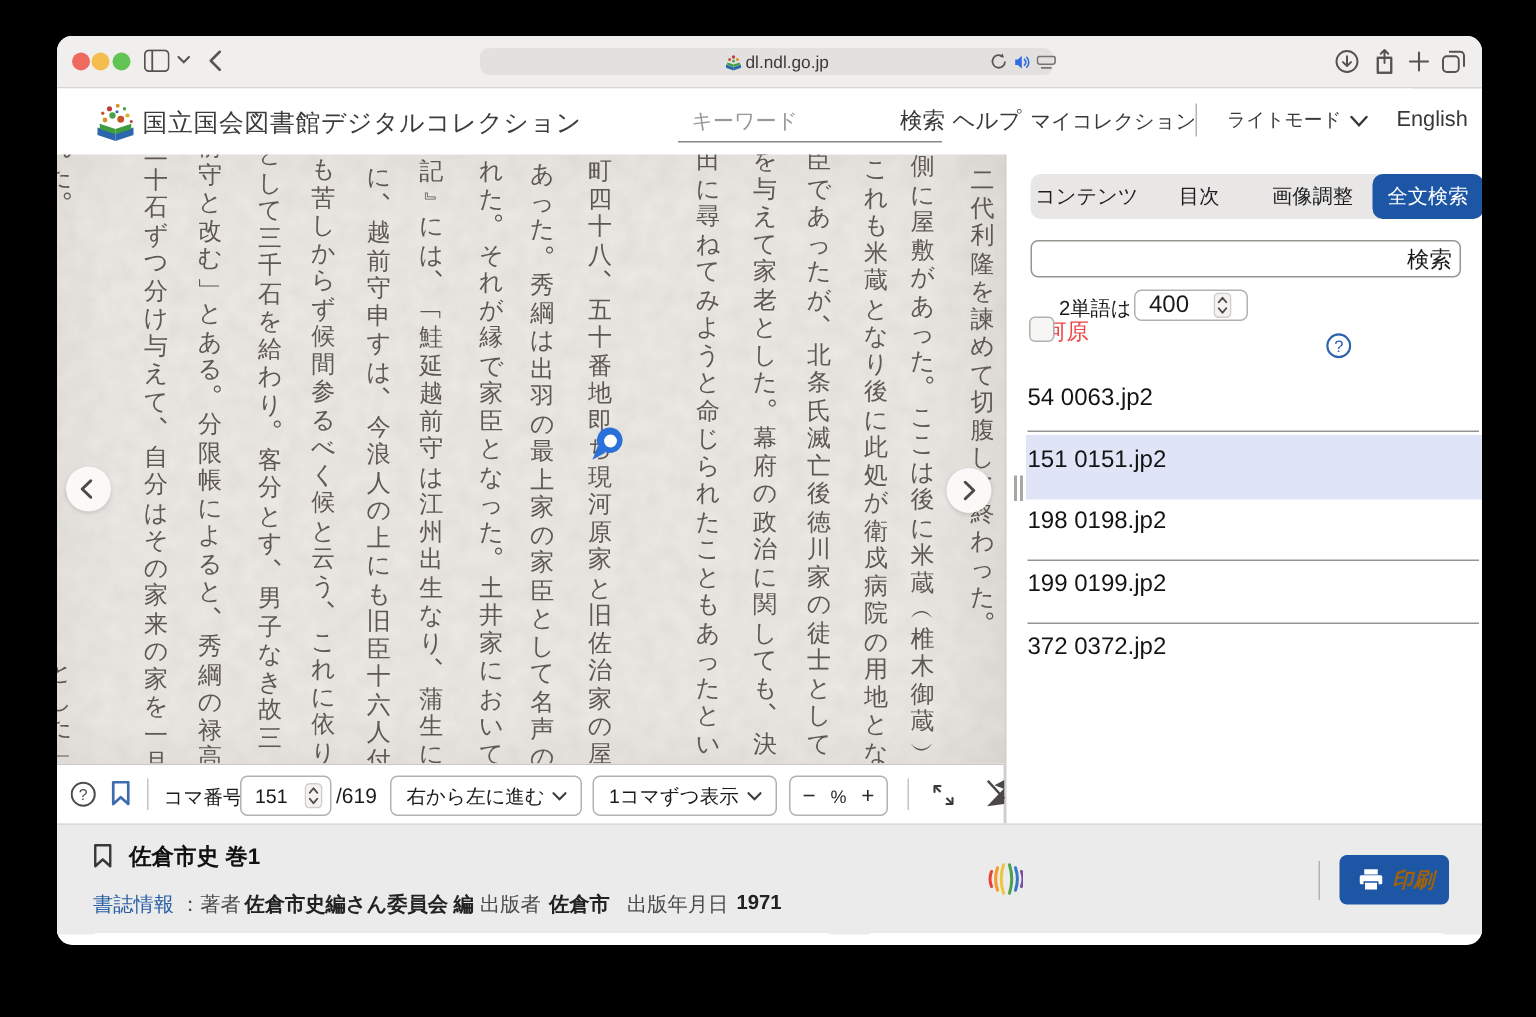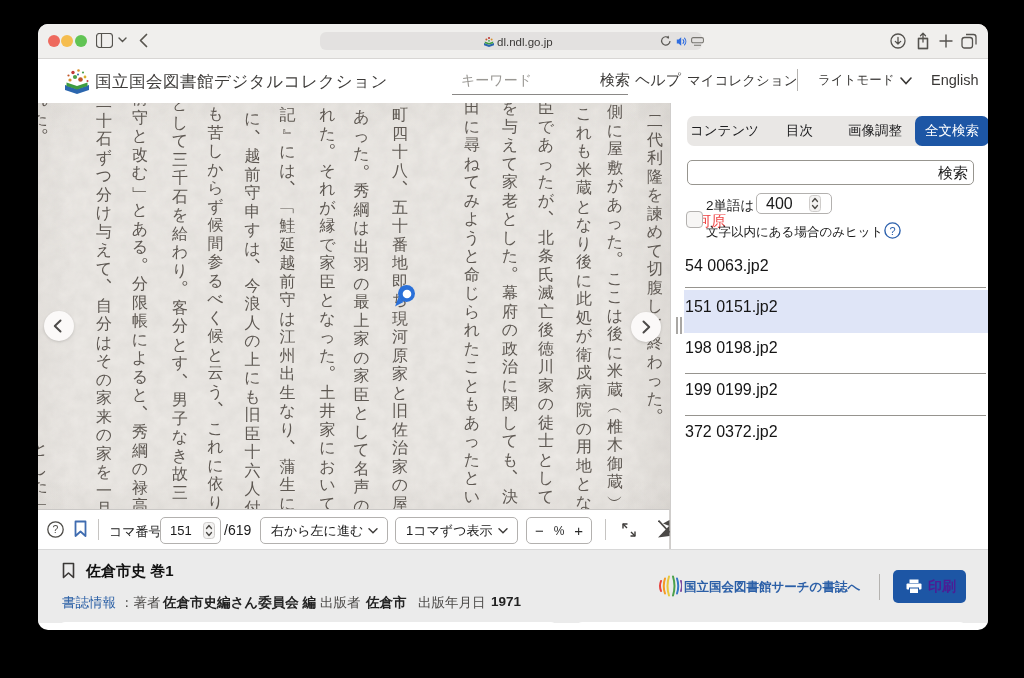--- a/index.html
+++ b/index.html
@@ -226,21 +226,20 @@
 
     <div class="abs" style="left:15px;top:108px;width:17px;height:17px;border:1px solid #b3b1af;border-radius:4px;background:#f7f6f5;box-sizing:border-box;"></div>
     <div class="abs" style="left:35px;top:94px;font-size:13.5px;color:#1a1a1a;">2単語は</div>
     <div class="abs" style="left:85px;top:90px;width:76px;height:21px;border:1px solid #b3b1af;border-radius:5px;background:#fff;box-sizing:border-box;"></div>
     <div class="abs" style="left:95px;top:92px;font-size:16px;color:#1a1a1a;">400</div>
     <svg class="abs" style="left:138px;top:92px;" width="12" height="17" viewBox="0 0 12 17">
       <rect x="0.5" y="0.5" width="11" height="16" rx="3" fill="#f3f2f1" stroke="#cfcdcb" stroke-width="1"></rect>
       <path d="M3.5 6.5 L6 3.5 L8.5 6.5" fill="none" stroke="#4e4c48" stroke-width="1.3" stroke-linecap="round" stroke-linejoin="round"></path>
       <path d="M3.5 10.5 L6 13.5 L8.5 10.5" fill="none" stroke="#4e4c48" stroke-width="1.3" stroke-linecap="round" stroke-linejoin="round"></path>
     </svg>
-    <div class="abs" style="left:35px;top:121px;font-size:12.5px;color:#1a1a1a;">文字以内にある場合のみヒット</div>
     <svg class="abs" style="left:213px;top:119px;" width="17" height="17" viewBox="0 0 17 17">
       <circle cx="8.5" cy="8.5" r="7.6" fill="none" stroke="#2e62ad" stroke-width="1.4"></circle>
       <text x="8.5" y="12.5" font-size="11" font-family="Liberation Sans" fill="#2e62ad" text-anchor="middle">?</text>
     </svg>
 
     <div class="abs" style="left:14px;top:154px;font-size:16px;color:#141414;">54 0063.jp2</div>
     <div class="abs" style="left:14px;top:184px;width:301px;height:1px;background:#96948f;"></div>
     <div class="abs" style="left:13px;top:187px;width:305px;height:43px;background:#dfe5f7;"></div>
     <div class="abs" style="left:14px;top:195px;font-size:16px;color:#141414;">151 0151.jp2</div>
     <div class="abs" style="left:14px;top:236px;font-size:16px;color:#141414;">198 0198.jp2</div>
@@ -269,25 +268,24 @@
     <svg class="abs" style="left:620px;top:23px;" width="24" height="26" viewBox="0 0 24 26">
       <g fill="none" stroke-linecap="round">
         <path d="M3 8 Q1 13 3 18" stroke="#e8413c" stroke-width="2"></path>
         <path d="M7 5.5 Q4.5 13 7 20.5" stroke="#f59a23" stroke-width="2"></path>
         <path d="M11 3.5 Q8 13 11 22.5" stroke="#e8c83c" stroke-width="2"></path>
         <path d="M15 3.5 Q18 13 15 22.5" stroke="#4ba04b" stroke-width="2"></path>
         <path d="M19 5.5 Q21.5 13 19 20.5" stroke="#3478c8" stroke-width="2"></path>
         <path d="M23 8 Q25 13 23 18" stroke="#7a4ba0" stroke-width="2"></path>
       </g>
     </svg>
-    <div class="abs" style="left:646px;top:29px;font-size:12.5px;font-weight:bold;color:#2b5fa7;">国立国会図書館サーチの書誌へ</div>
     <div class="abs" style="left:841px;top:24px;width:1px;height:26px;background:#b5b3b0;"></div>
     <div class="abs" style="left:855px;top:20px;width:73px;height:33px;background:#1d56a5;border-radius:5px;"></div>
     <svg class="abs" style="left:868px;top:29px;" width="16" height="15" viewBox="0 0 16 15">
       <rect x="3.5" y="0.5" width="9" height="3.5" fill="#fff"></rect>
       <rect x="0.5" y="4.5" width="15" height="6" rx="1" fill="#fff"></rect>
       <rect x="3.5" y="9" width="9" height="5.5" fill="#fff" stroke="#1d56a5" stroke-width="1"></rect>
     </svg>
-    <div class="abs" style="left:890px;top:28px;font-size:14px;font-weight:bold;color:#4c1d95;">印刷</div>
+    <div class="abs" style="left:890px;top:28px;font-size:14px;font-weight:bold;color:#a16207;font-style:italic;">印刷</div>
   </div>
   <div class="card" style="left:21px;width:498px;"></div>
   <div class="card" style="left:538px;width:390px;"></div>
 </div>
 
 </body></html>

